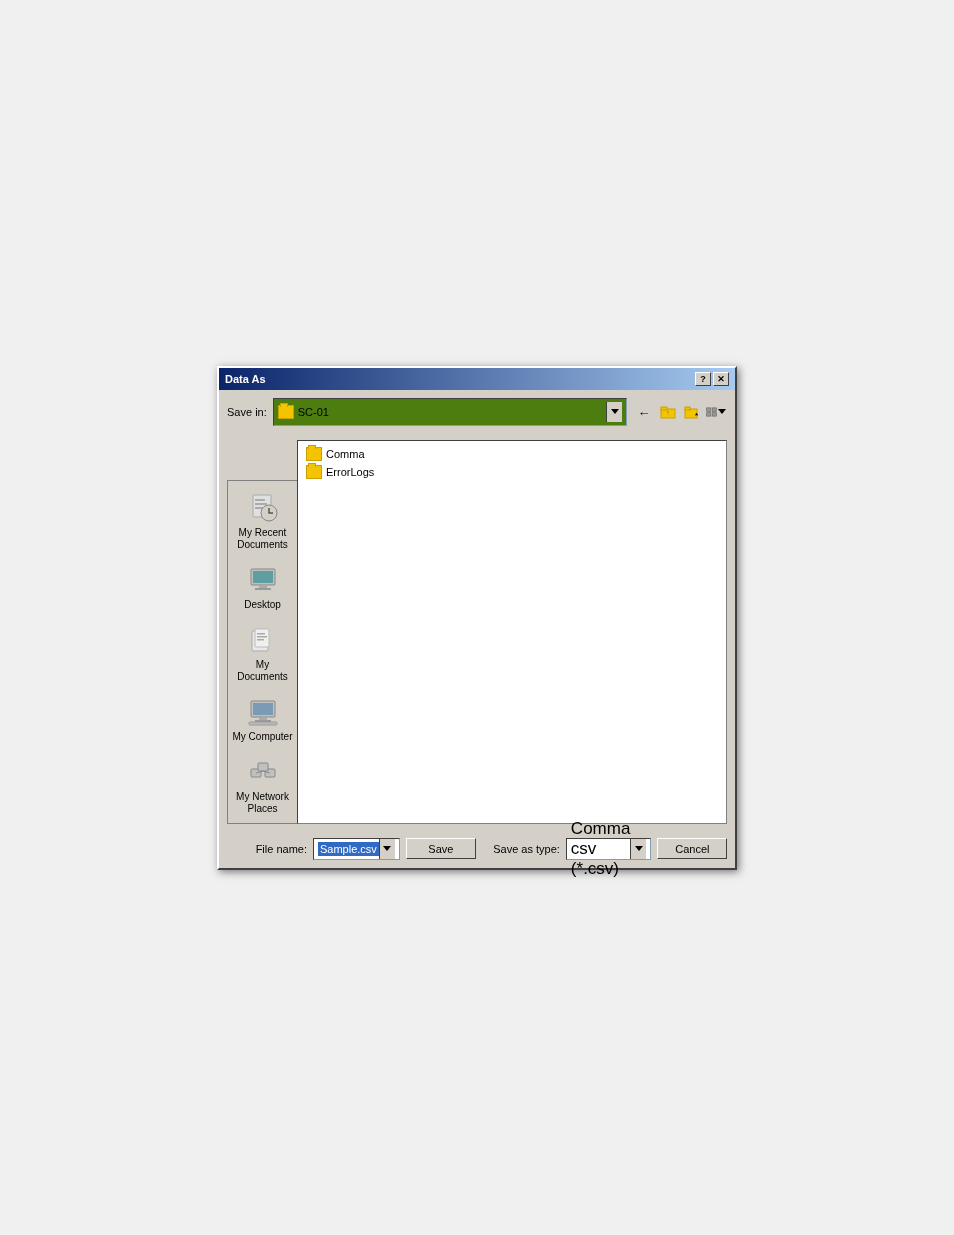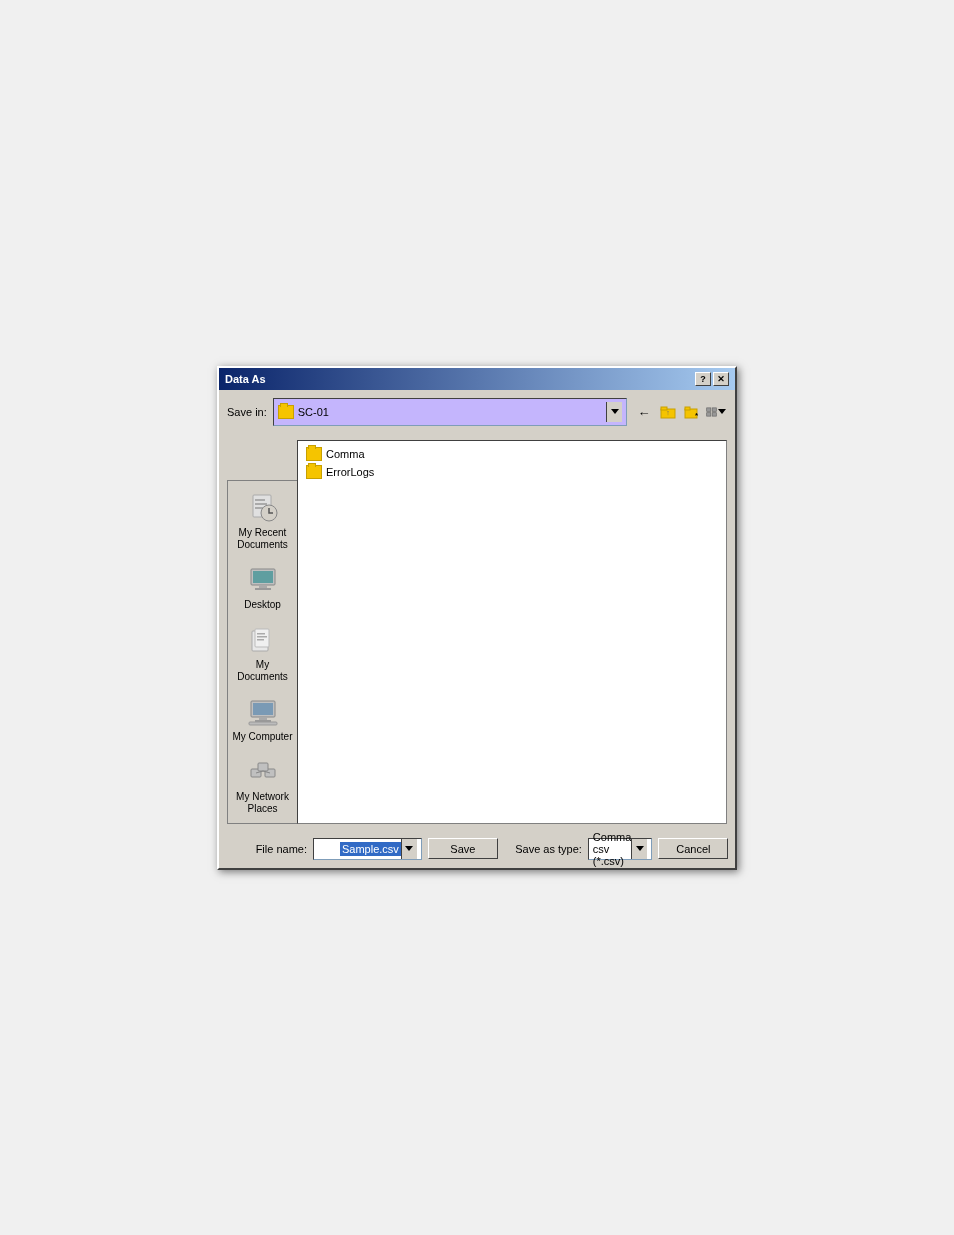--- a/index.html
+++ b/index.html
@@ -78,21 +78,21 @@
     .save-in-label {
       font-size: 11px;
       white-space: nowrap;
       color: #000;
     }
 
     .save-in-dropdown {
       flex: 1;
       display: flex;
       align-items: center;
-      background: #c4b5fd;
+      background: #4d7c0f;
       border: 1px solid #7f9db9;
       border-top-color: #404040;
       border-left-color: #404040;
       height: 28px;
       padding: 0 4px;
       gap: 4px;
     }
 
     .folder-icon-small {
       width: 16px;
@@ -278,39 +278,38 @@
       align-items: center;
       gap: 0;
     }
 
     .bottom-input-text {
       flex: 1;
       font-size: 11px;
       background: #316ac5;
       color: white;
       padding: 1px 2px;
-      margin-left: 22px;
     }
 
     .bottom-dropdown {
       flex: 1;
       height: 22px;
       background: white;
       border: 1px solid #7f9db9;
       border-top-color: #404040;
       border-left-color: #404040;
       padding: 0 4px;
       font-size: 11px;
       display: flex;
       align-items: center;
     }
 
     .bottom-dropdown-text {
       flex: 1;
-      font-size: 11px;
+      font-size: 17px;
     }
 
     .action-btn {
       width: 70px;
       height: 21px;
       background: #d4d0c8;
       border: 1px solid #ffffff;
       border-right-color: #404040;
       border-bottom-color: #404040;
       font-size: 11px;

